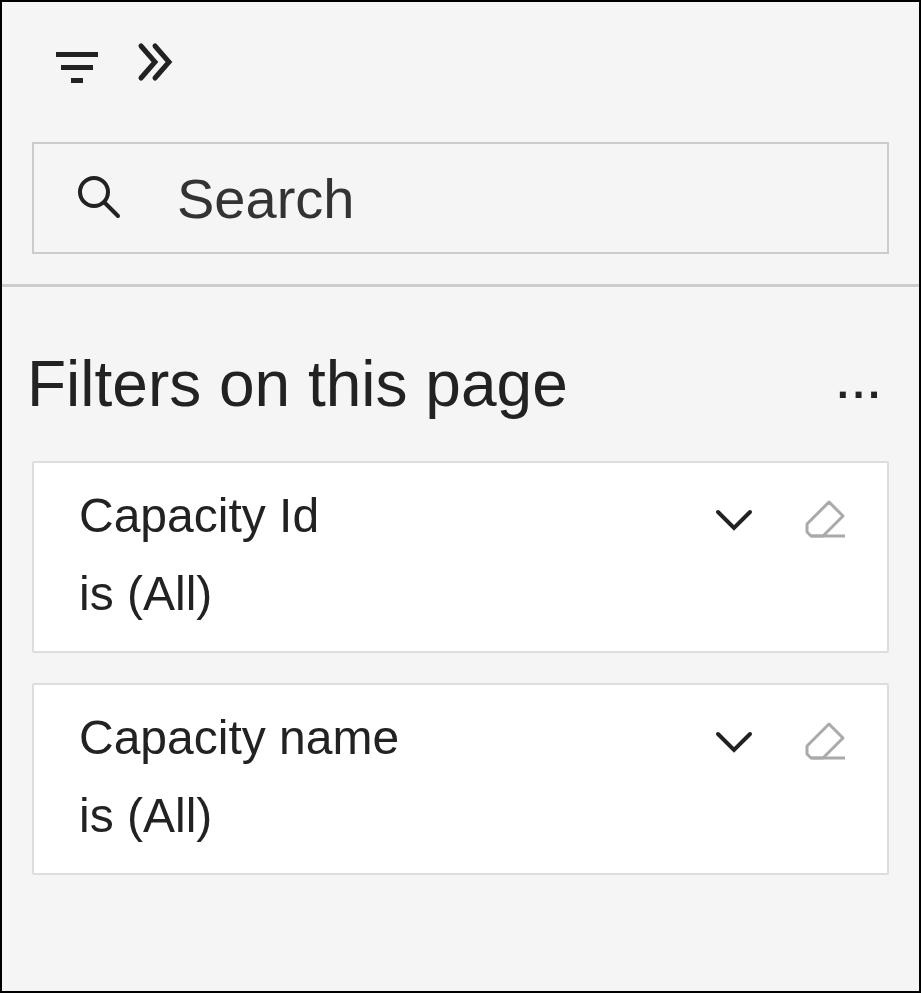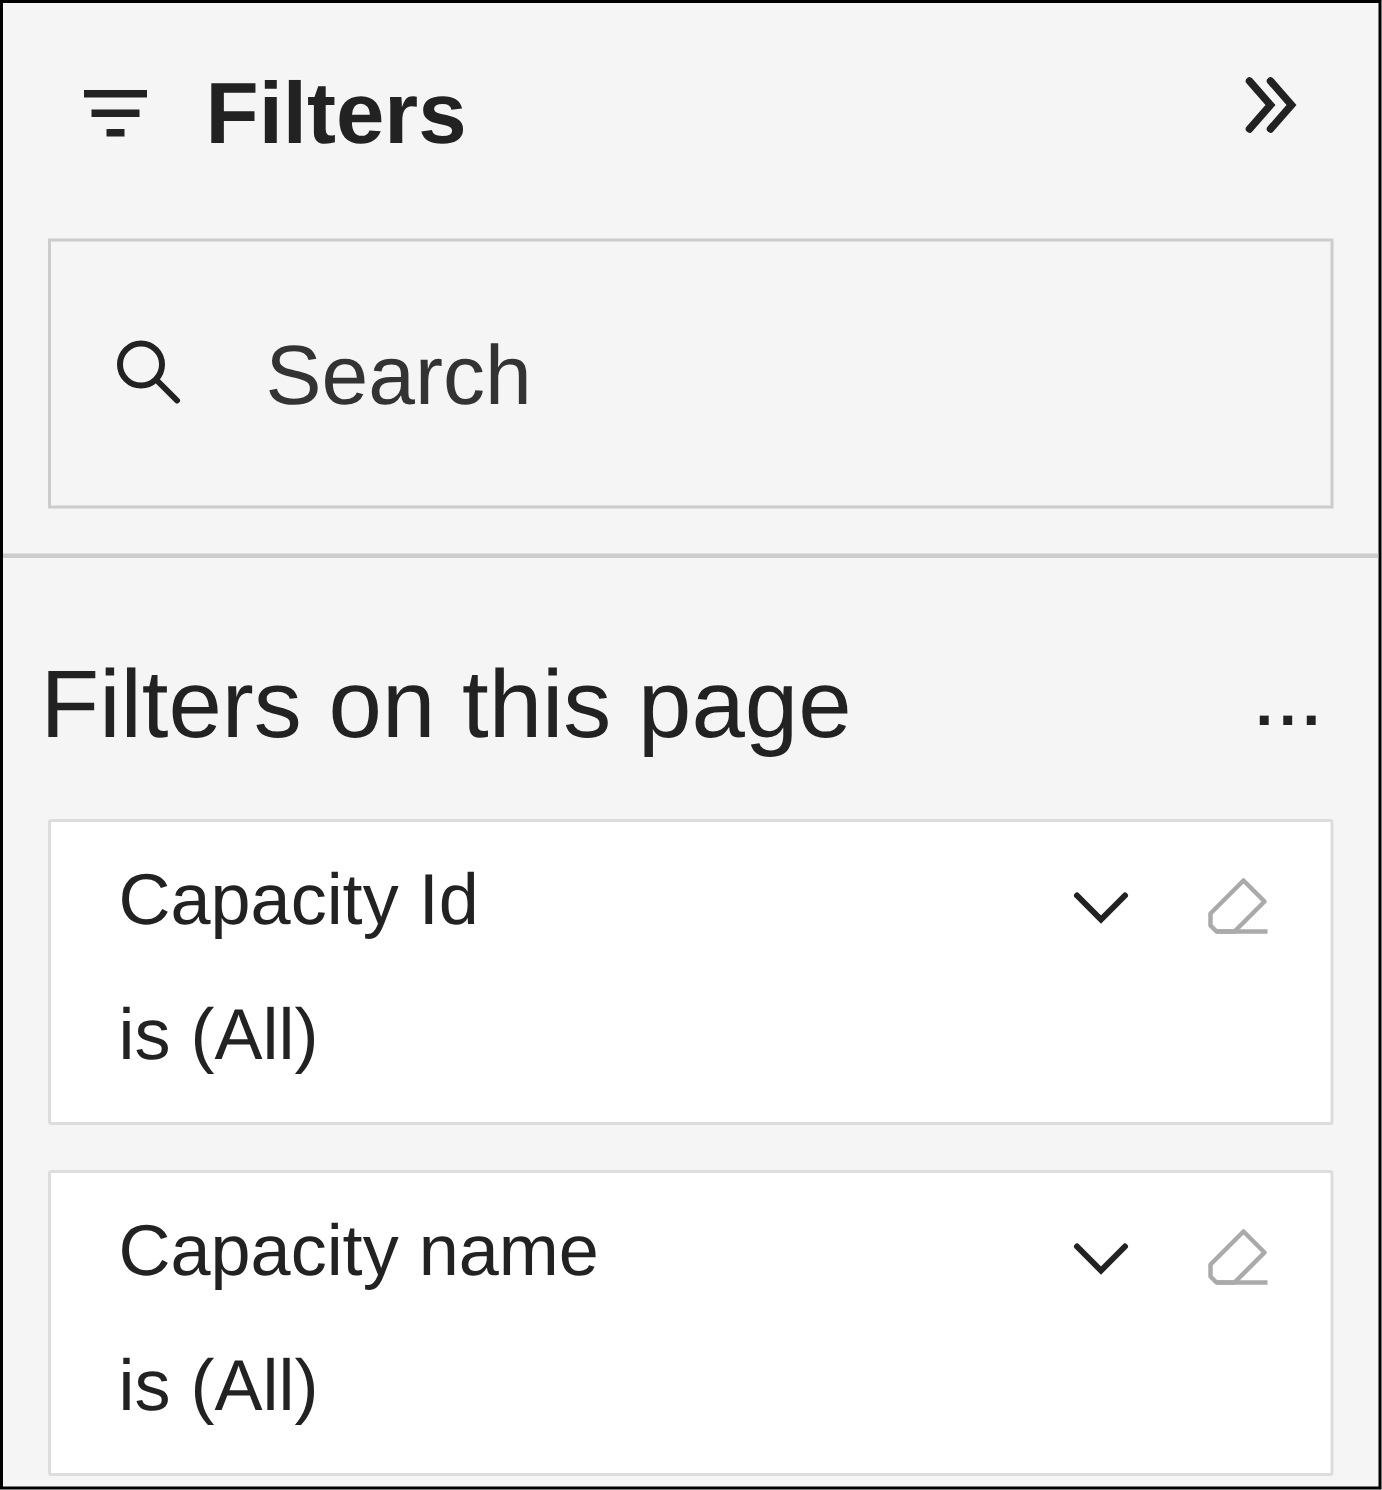--- a/index.html
+++ b/index.html
@@ -46,21 +46,21 @@
       cursor: pointer;
     }
     .search-wrap {
       padding: 30px 30px 30px 30px;
     }
     .search-box {
       display: flex;
       align-items: center;
       border: 2px solid #ccc;
       background: #f5f5f5;
-      height: 180px;
+      height: 112px;
       padding: 0 40px;
       gap: 55px;
     }
     .search-icon svg {
       width: 48px;
       height: 48px;
     }
     .search-input {
       border: none;
       background: transparent;
@@ -108,21 +108,21 @@
       border-radius: 2px;
       padding: 25px 40px 30px 45px;
       display: flex;
       align-items: flex-start;
       justify-content: space-between;
       cursor: pointer;
     }
     .filter-text {
       display: flex;
       flex-direction: column;
-      gap: 24px;
+      gap: 12px;
     }
     .filter-name {
       font-size: 48px;
       color: #222;
       font-weight: 400;
     }
     .filter-value {
       font-size: 48px;
       color: #222;
       font-weight: 400;
@@ -145,21 +145,20 @@
   </style>
 </head>
 <body>
 
 <div class="header">
   <div class="filter-icon">
     <div class="line1"></div>
     <div class="line2"></div>
     <div class="line3"></div>
   </div>
-  <div class="header-title">Filters</div>
   <div class="collapse-icon">
     <svg width="40" height="40" viewBox="0 0 40 40">
       <path d="M 4 4 L 18 20 L 4 36" stroke="#222" stroke-width="5" fill="none" stroke-linecap="round"></path>
       <path d="M 18 4 L 32 20 L 18 36" stroke="#222" stroke-width="5" fill="none" stroke-linecap="round"></path>
     </svg>
   </div>
 </div>
 
 <div class="search-wrap">
   <div class="search-box">

